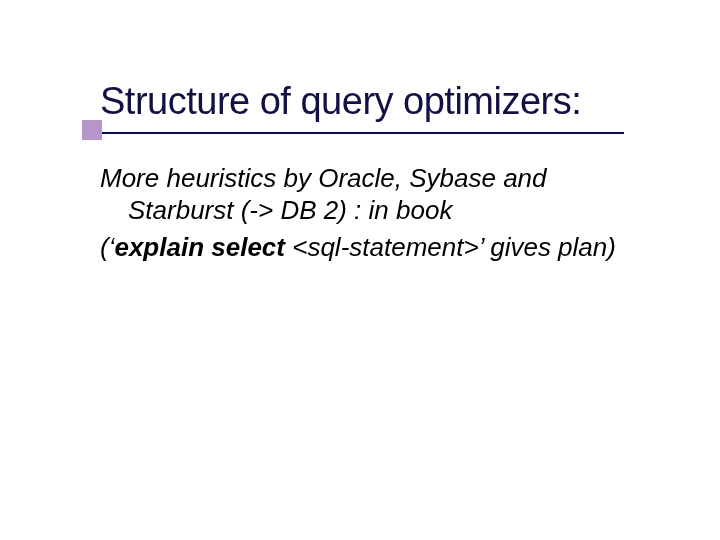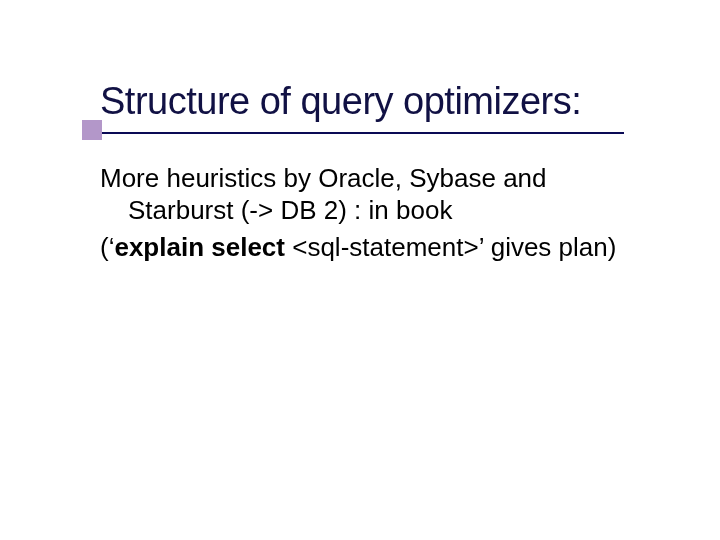--- a/index.html
+++ b/index.html
@@ -48,20 +48,21 @@
   .body {
     font-size: 26px;
     line-height: 1.25;
     color: #000;
     font-family: Verdana, Geneva, sans-serif;
   }
   .body p {
     margin: 0 0 4px 0;
     padding-left: 28px;
     text-indent: -28px;
+    font-style: italic;
   }
   .body .bold {
     font-weight: 700;
     margin-top: 31px;
   }
 </style>
 </head>
 <body>
 
 <div class="slide">

